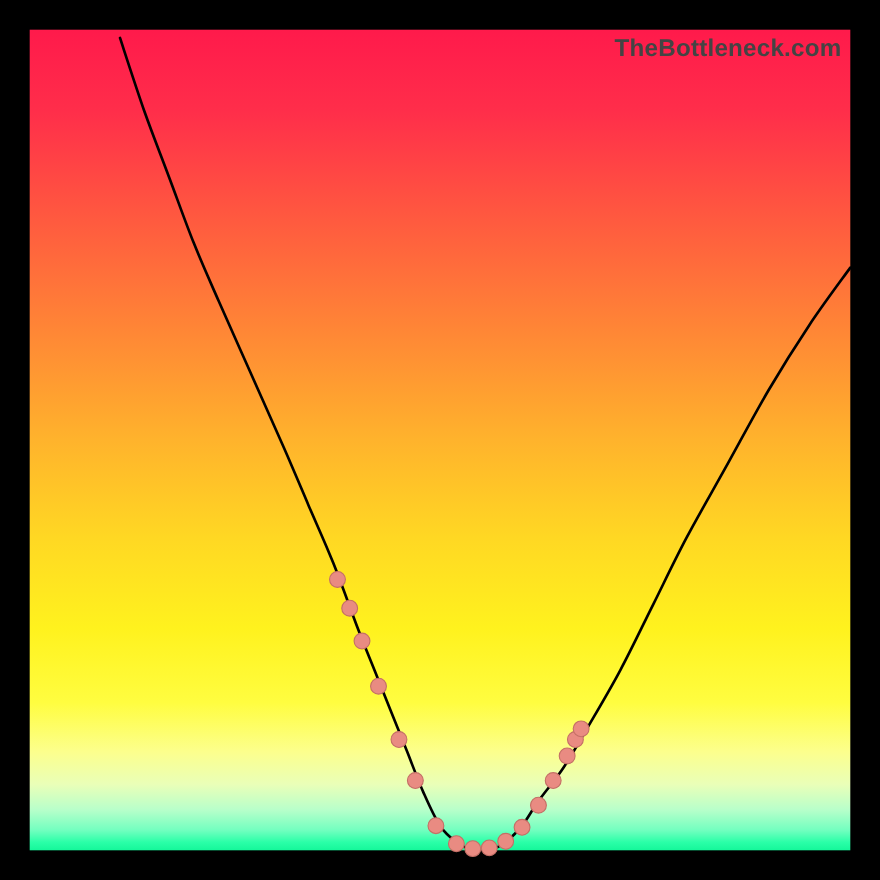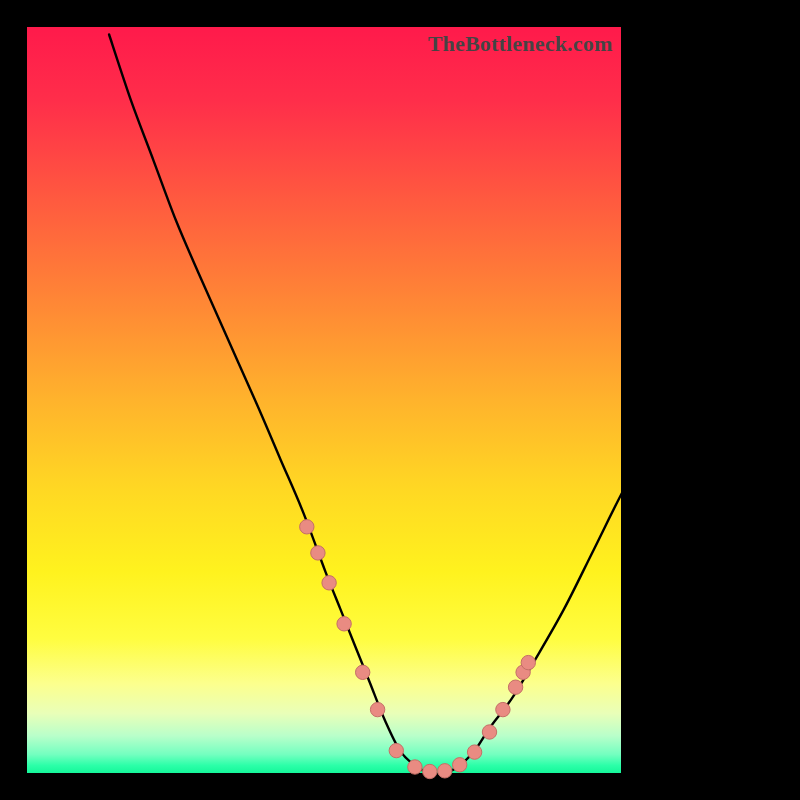--- a/index.html
+++ b/index.html
@@ -14,39 +14,38 @@
   .frame {
     position: relative;
     width: 800px;
     height: 800px;
     background: #000;
   }
   .plot {
     position: absolute;
     left: 27px;
     top: 27px;
-    width: 594px;
+    width: 746px;
     height: 746px;
     background: linear-gradient(to bottom,
       #ff1a4b 0%,
       #ff2e4a 10%,
       #ff5640 22%,
       #ff8436 36%,
       #ffb32c 50%,
       #ffd823 62%,
       #fff21e 73%,
       #fffd40 82%,
       #fcff8d 88%,
       #e9ffb8 92%,
       #b9ffca 95%,
       #74ffc0 97.5%,
       #2bffa8 99%,
       #15f79a 100%
     );
-    font-family: Liberation Serif, serif;
   }
   .watermark {
     position: absolute;
     top: 4px;
     right: 8px;
     color: #444;
     font-size: 22px;
     font-weight: 600;
     letter-spacing: 0.2px;
     user-select: none;

